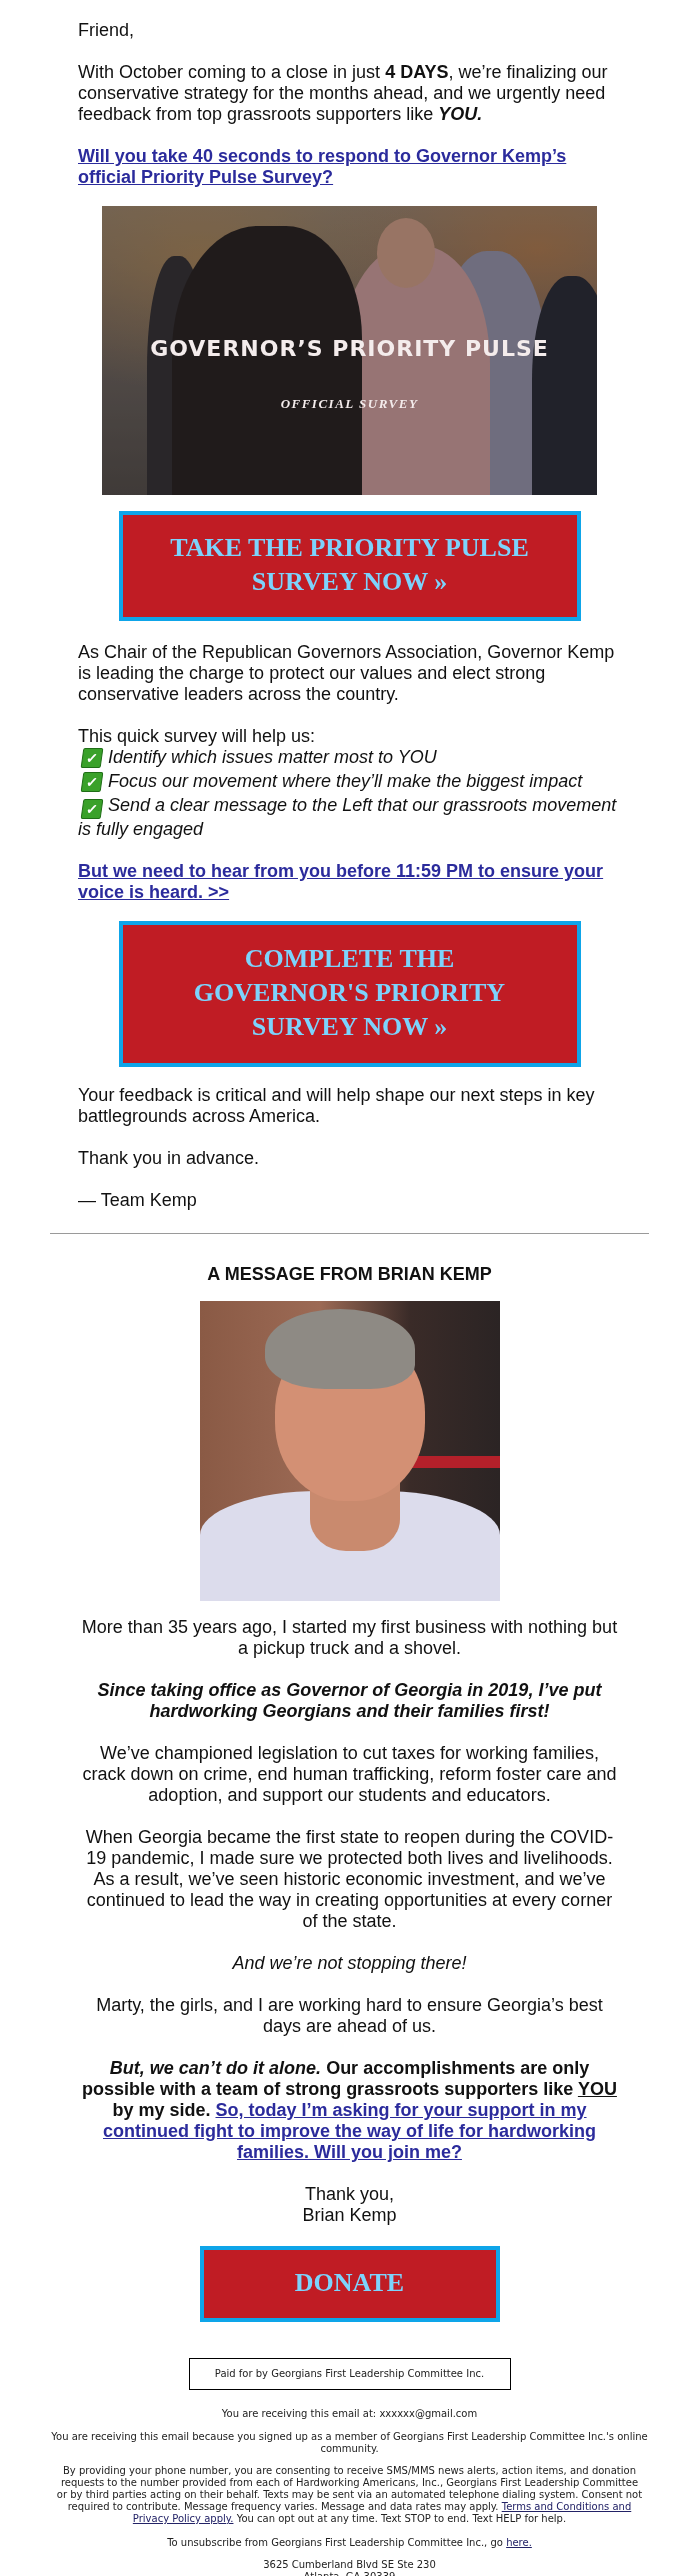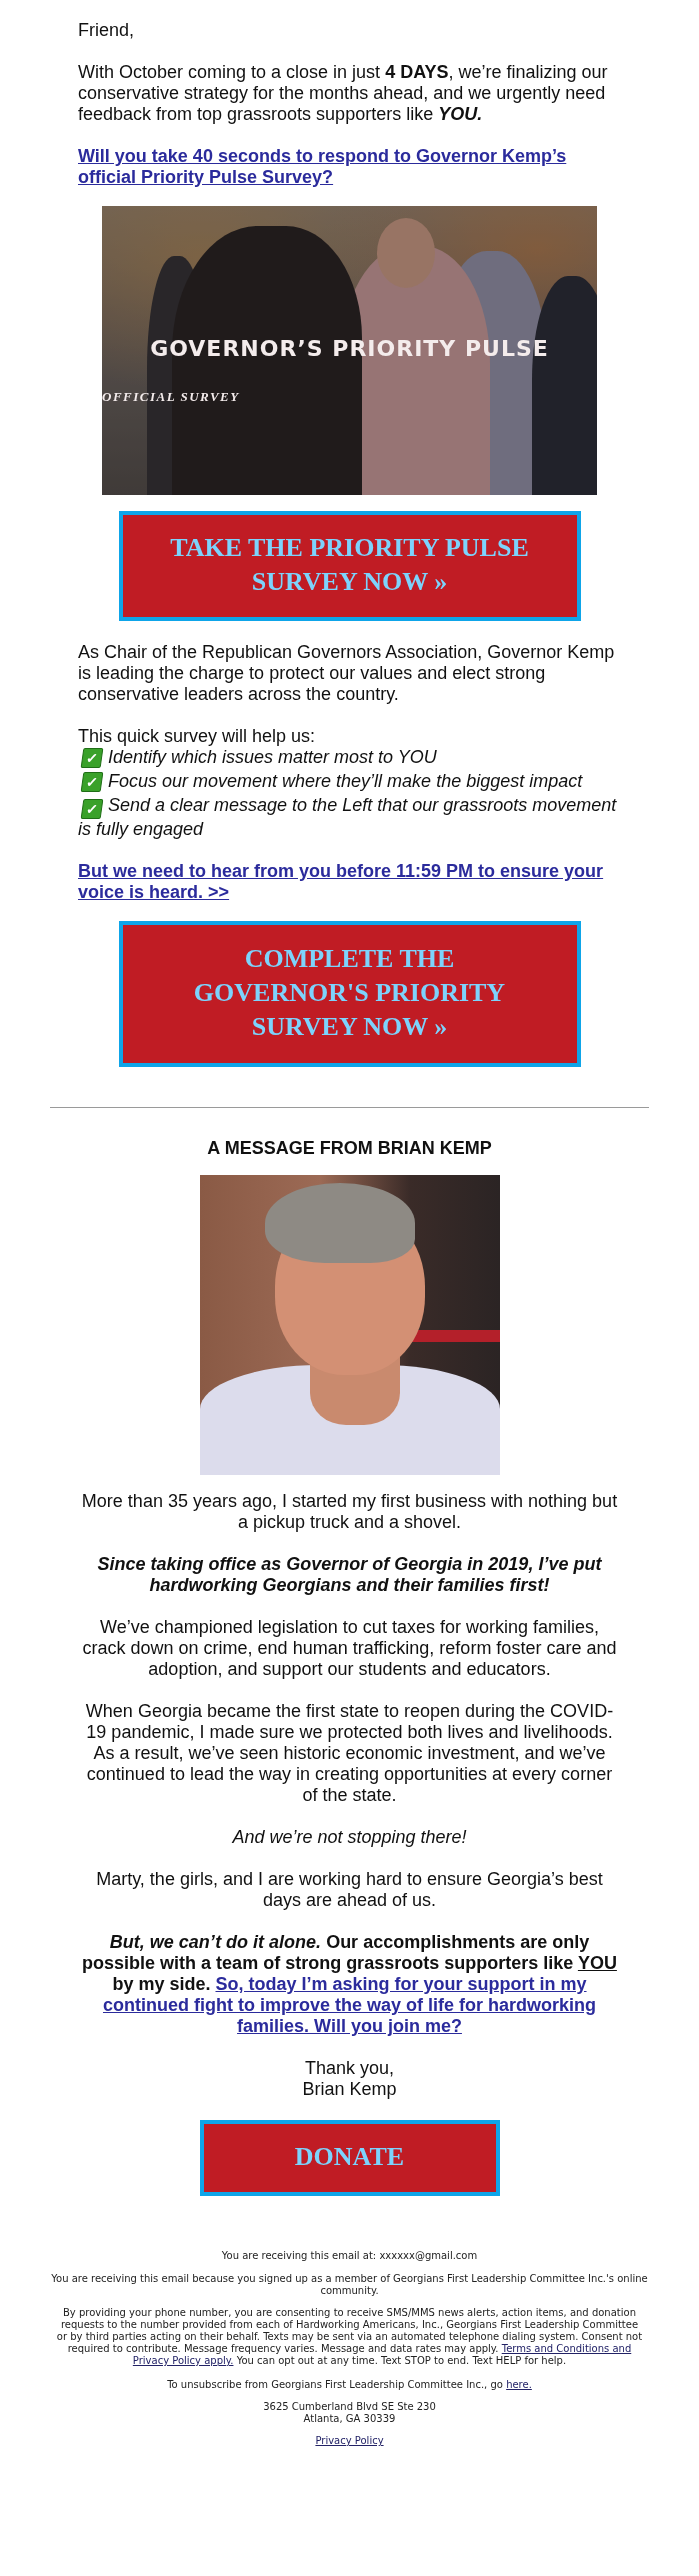--- a/index.html
+++ b/index.html
@@ -23,21 +23,21 @@
     .hero .f3 { left: 335px; top: 45px; width: 110px; height: 250px; background: #8e90a8; border-radius: 45% 45% 0 0; }
     .hero .f4 { left: 430px; top: 70px; width: 80px; height: 230px; background: #1f2430; border-radius: 45% 45% 0 0; }
     .hero .f5 { left: 45px; top: 50px; width: 60px; height: 250px; background: #2a2a2e; border-radius: 45% 45% 0 0; }
     .hero .shade { position: absolute; inset: 0; background: rgba(40,30,30,0.30); }
     .hero .title {
       position: absolute; left: 0; right: 0; top: 130px; text-align: center;
       color: #f4ecec; font-family: "DejaVu Sans", sans-serif; font-weight: bold;
       font-size: 22px; letter-spacing: 1px;
     }
     .hero .sub {
-      position: absolute; left: 0; right: 0; top: 183px; text-align: left;
+      position: absolute; left: 0; right: 0; top: 190px; text-align: center;
       color: #f4ecec; font-family: "Liberation Serif", serif; font-style: italic; font-weight: bold;
       font-size: 13px; letter-spacing: 1.5px;
     }
     .btn {
       display: block; margin: 0 auto; background: #c01c24; border: 4px solid #0ea5e9;
       color: #7dd3fc; font-family: "Liberation Serif", serif; font-weight: bold;
       text-align: center; text-decoration: none; box-sizing: border-box;
     }
     .btn1 { width: 462px; height: 110px; font-size: 26px; line-height: 34px; padding-top: 16px; }
     .btn2 { width: 462px; height: 146px; font-size: 26px; line-height: 34px; padding-top: 17px; }
@@ -121,20 +121,27 @@
   </div>
 
   <div style="height:18px"></div>
   <a href="#" class="btn btn2">
     <span>COMPLETE THE</span><br>
     <span>GOVERNOR'S PRIORITY</span><br>
     <span>SURVEY NOW »</span>
   </a>
 
   <div style="height:18px"></div>
+  <div class="body-col">
+    <p>Your feedback is critical and will help shape our next steps in key battlegrounds across America.</p>
+    <div class="gap"></div>
+    <p>Thank you in advance.</p>
+    <div class="gap"></div>
+    <p>— Team Kemp</p>
+  </div>
 
   <div style="height:22px"></div>
   <hr class="hr">
 
   <div style="height:30px"></div>
   <div class="msg-title">A MESSAGE FROM BRIAN KEMP</div>
   <div style="height:16px"></div>
 
   <div class="portrait">
     <div class="stripe"></div>
@@ -162,20 +169,23 @@
     <div class="gap"></div>
     <p>Thank you,</p>
     <p>Brian Kemp</p>
   </div>
 
   <div style="height:20px"></div>
   <a href="#" class="btn btn3">DONATE</a>
 
   <div style="height:36px"></div>
   <div class="footer">
+    <div class="paid-box">
+      <span>Paid for by Georgians First Leadership Committee Inc.</span>
+    </div>
     <div style="height:18px"></div>
     <p>You are receiving this email at: xxxxxx@gmail.com</p>
     <div style="height:11px"></div>
     <p style="padding:0 28px;">You are receiving this email because you signed up as a member of Georgians First Leadership Committee Inc.'s online community.</p>
     <div style="height:10px"></div>
     <p style="padding:0 55px;"><span>By providing your phone number, you are consenting to receive SMS/MMS news alerts, action items, and donation requests to the number provided from each of Hardworking Americans, Inc., Georgians First Leadership Committee or by third parties acting on their behalf. Texts may be sent via an automated telephone dialing system. Consent not required to contribute. Message frequency varies. Message and data rates may apply. </span><a href="#">Terms and Conditions and Privacy Policy apply.</a><span> You can opt out at any time. Text STOP to end. Text HELP for help.</span></p>
     <div style="height:12px"></div>
     <p><span>To unsubscribe from Georgians First Leadership Committee Inc., go </span><a href="#">here.</a></p>
     <div style="height:10px"></div>
     <p>3625 Cumberland Blvd SE Ste 230</p>

